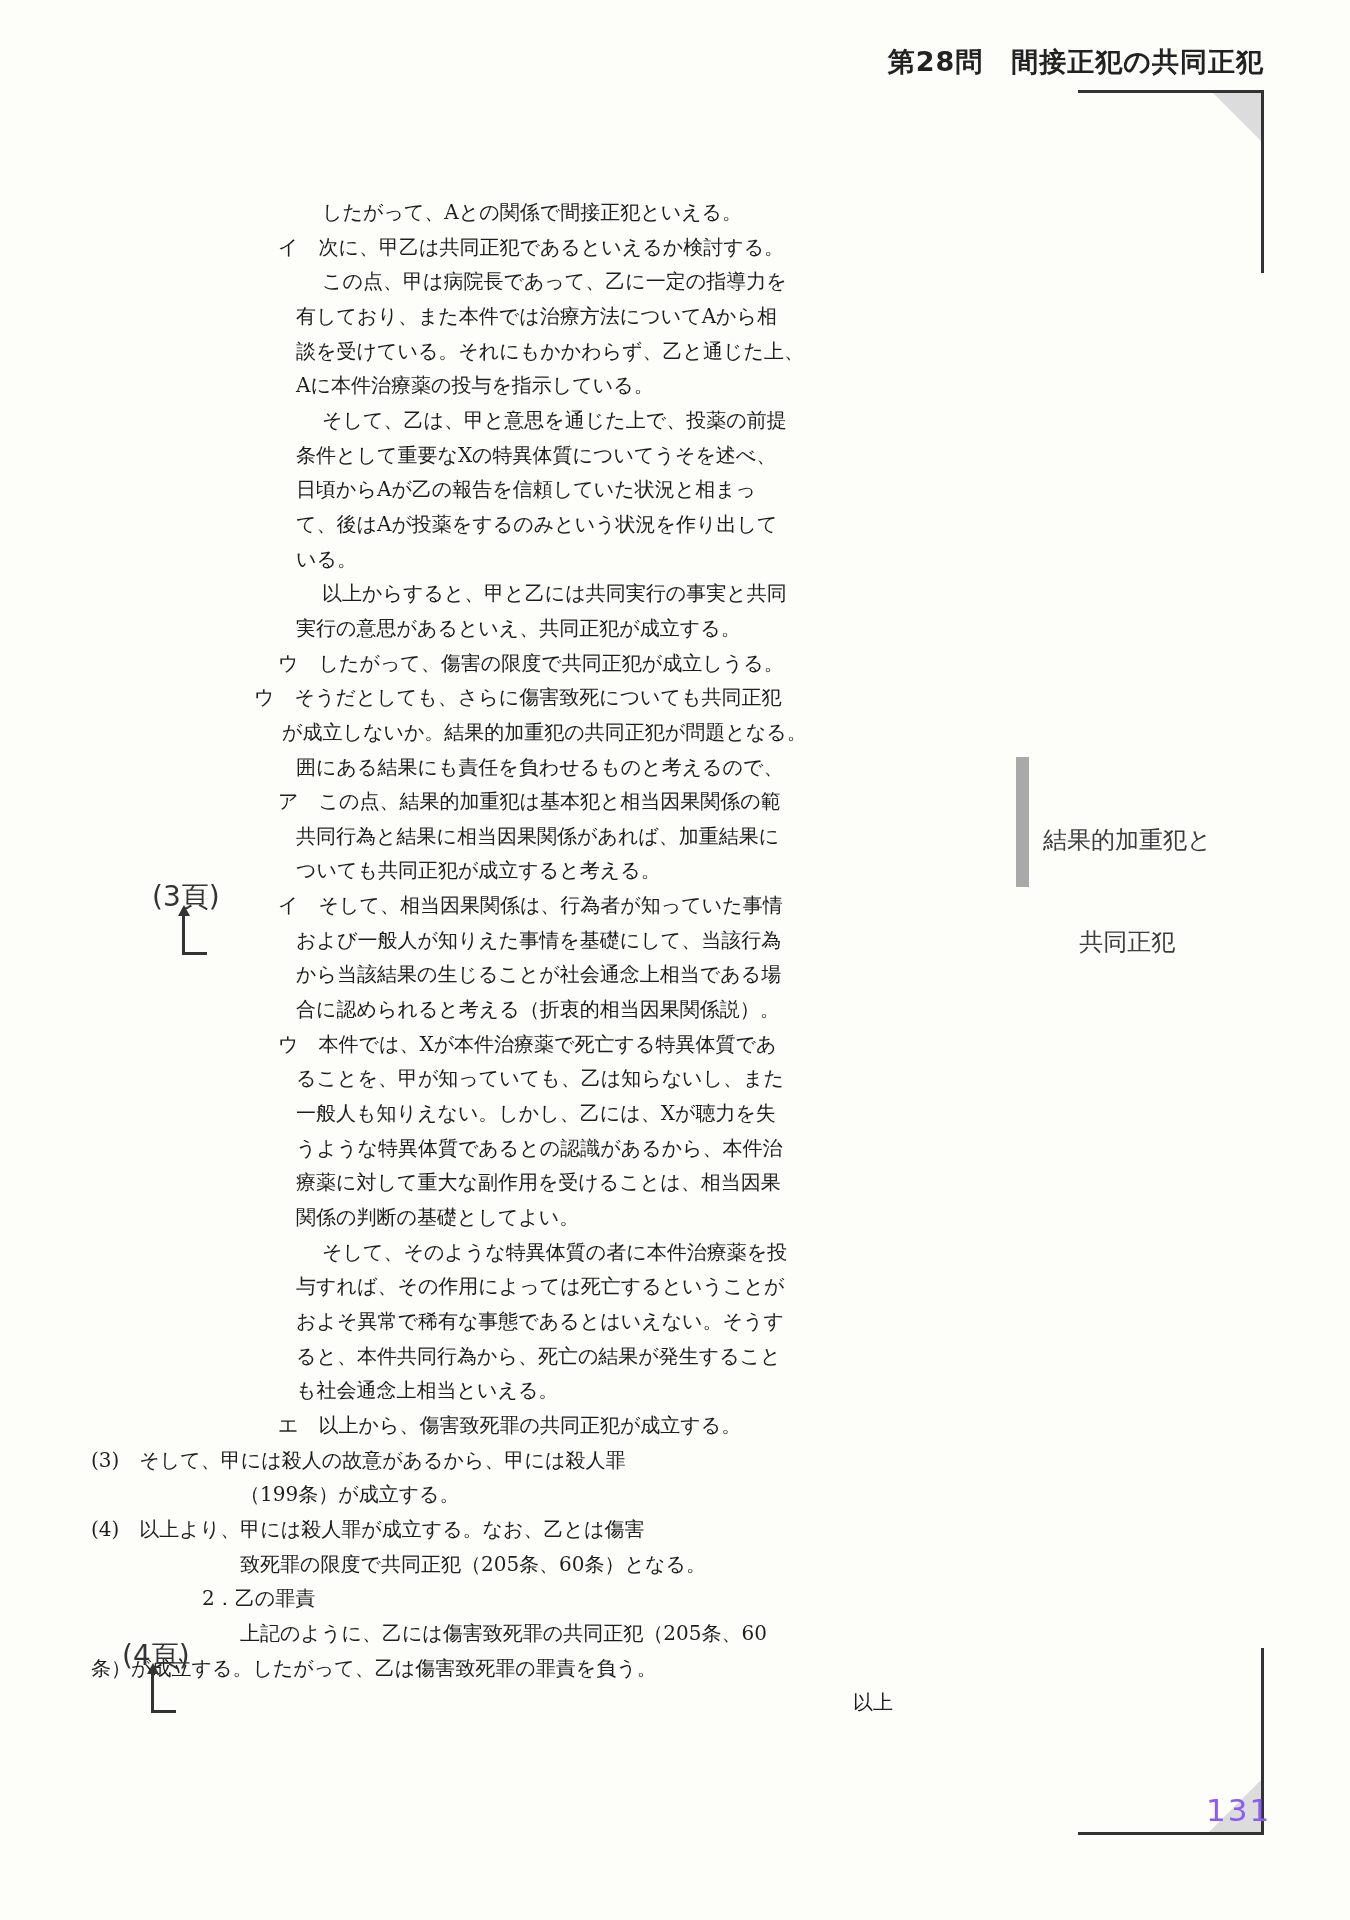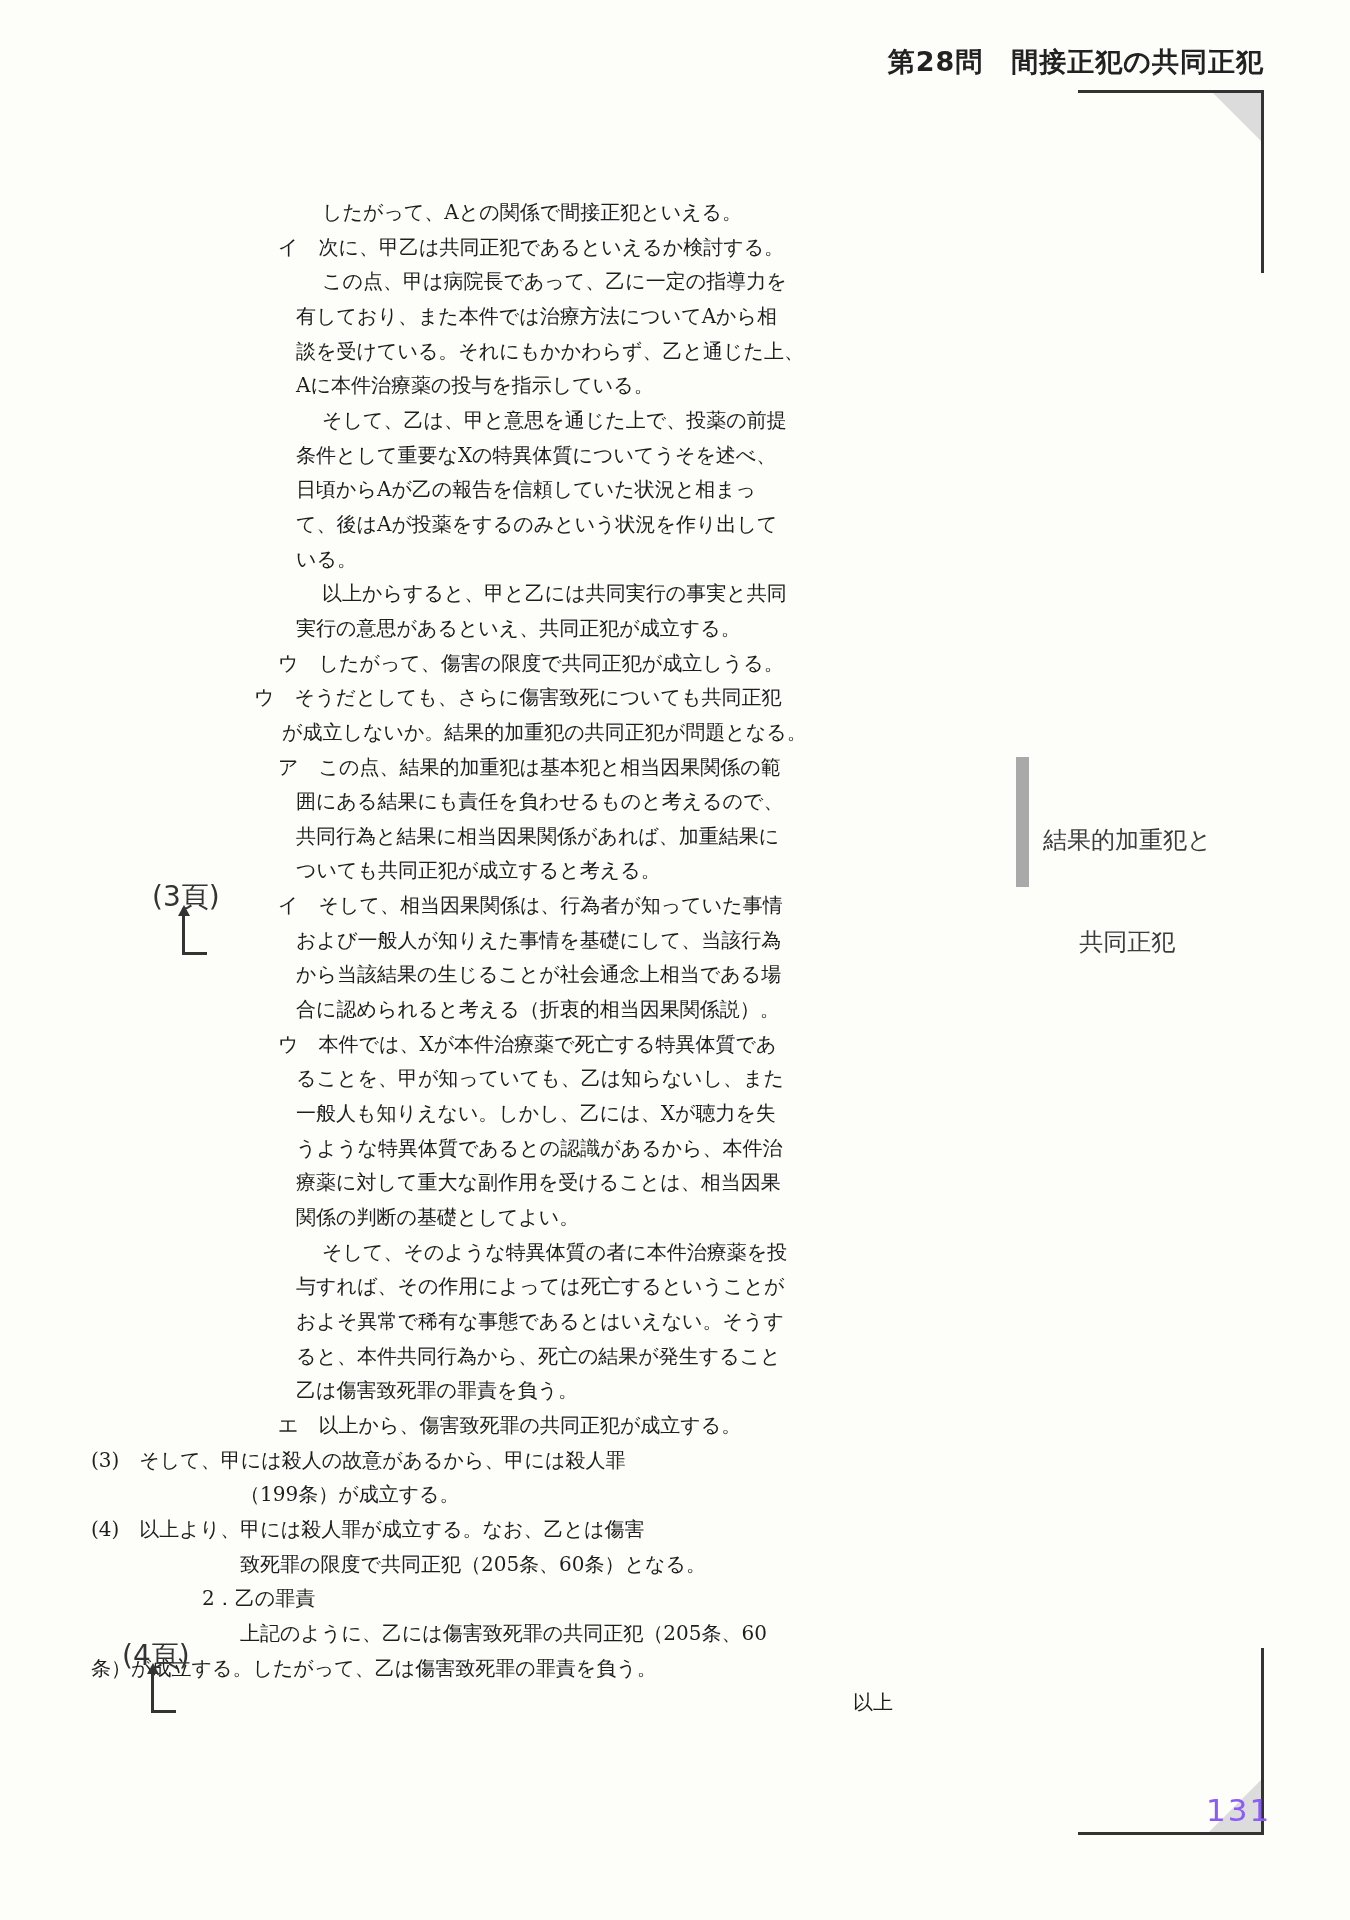--- a/index.html
+++ b/index.html
@@ -112,39 +112,39 @@
       <div class="line para">そして、乙は、甲と意思を通じた上で、投薬の前提</div>
       <div class="line cont3">条件として重要なXの特異体質についてうそを述べ、</div>
       <div class="line cont3">日頃からAが乙の報告を信頼していた状況と相まっ</div>
       <div class="line cont3">て、後はAが投薬をするのみという状況を作り出して</div>
       <div class="line cont3">いる。</div>
       <div class="line para">以上からすると、甲と乙には共同実行の事実と共同</div>
       <div class="line cont3">実行の意思があるといえ、共同正犯が成立する。</div>
       <div class="line label3">ウ　したがって、傷害の限度で共同正犯が成立しうる。</div>
       <div class="line label2">ウ　そうだとしても、さらに傷害致死についても共同正犯</div>
       <div class="line cont2">が成立しないか。結果的加重犯の共同正犯が問題となる。</div>
+      <div class="line cont3">囲にある結果にも責任を負わせるものと考えるので、</div>
       <div class="line label3">ア　この点、結果的加重犯は基本犯と相当因果関係の範</div>
-      <div class="line cont3">囲にある結果にも責任を負わせるものと考えるので、</div>
       <div class="line cont3">共同行為と結果に相当因果関係があれば、加重結果に</div>
       <div class="line cont3">ついても共同正犯が成立すると考える。</div>
       <div class="line label3">イ　そして、相当因果関係は、行為者が知っていた事情</div>
       <div class="line cont3">および一般人が知りえた事情を基礎にして、当該行為</div>
       <div class="line cont3">から当該結果の生じることが社会通念上相当である場</div>
       <div class="line cont3">合に認められると考える（折衷的相当因果関係説）。</div>
       <div class="line label3">ウ　本件では、Xが本件治療薬で死亡する特異体質であ</div>
       <div class="line cont3">ることを、甲が知っていても、乙は知らないし、また</div>
       <div class="line cont3">一般人も知りえない。しかし、乙には、Xが聴力を失</div>
       <div class="line cont3">うような特異体質であるとの認識があるから、本件治</div>
       <div class="line cont3">療薬に対して重大な副作用を受けることは、相当因果</div>
       <div class="line cont3">関係の判断の基礎としてよい。</div>
       <div class="line para">そして、そのような特異体質の者に本件治療薬を投</div>
       <div class="line cont3">与すれば、その作用によっては死亡するということが</div>
       <div class="line cont3">およそ異常で稀有な事態であるとはいえない。そうす</div>
       <div class="line cont3">ると、本件共同行為から、死亡の結果が発生すること</div>
-      <div class="line cont3">乙は傷害致死罪の罪責を負う。</div>
+      <div class="line cont3">も社会通念上相当といえる。</div>
       <div class="line label3">エ　以上から、傷害致死罪の共同正犯が成立する。</div>
       <div class="line num">(3)　そして、甲には殺人の故意があるから、甲には殺人罪</div>
       <div class="line numc">（199条）が成立する。</div>
       <div class="line num">(4)　以上より、甲には殺人罪が成立する。なお、乙とは傷害</div>
       <div class="line numc">致死罪の限度で共同正犯（205条、60条）となる。</div>
       <div class="line h2">2．乙の罪責</div>
       <div class="line numc">上記のように、乙には傷害致死罪の共同正犯（205条、60</div>
       <div class="line num">条）が成立する。したがって、乙は傷害致死罪の罪責を負う。</div>
       <div class="line end">以上</div>
     </div>

